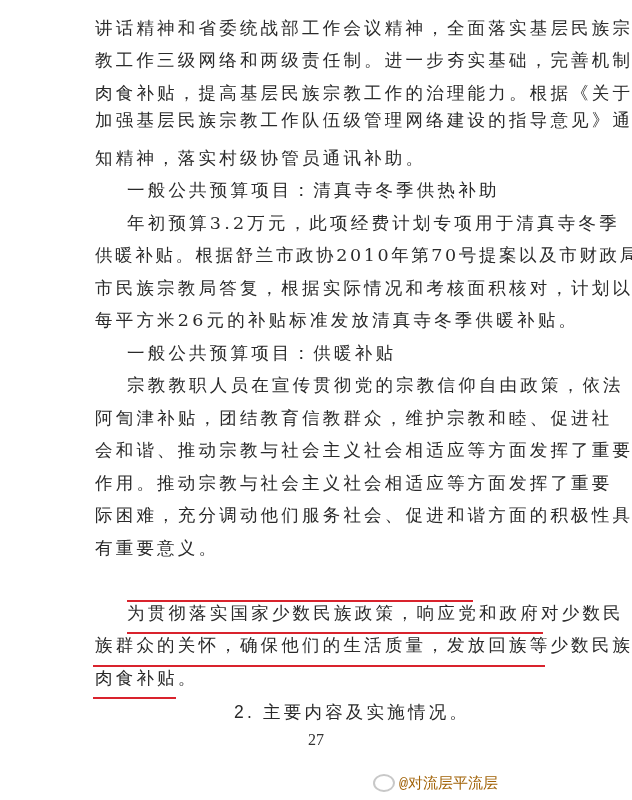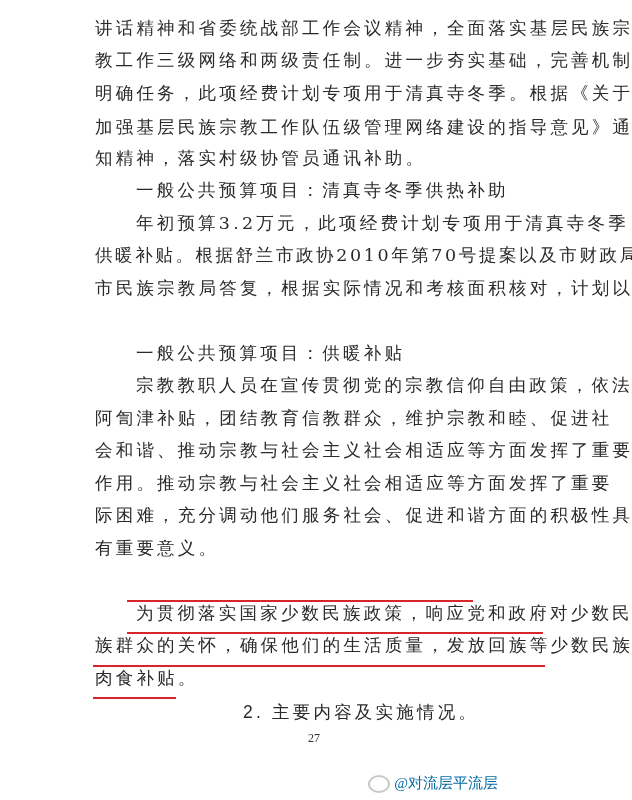--- a/index.html
+++ b/index.html
@@ -1,43 +1,44 @@
 <!DOCTYPE html>
 <html><head>
 <meta charset="utf-8">
 <style>
   html, body { margin:0; padding:0; }
   body { width:632px; height:800px; background:#ffffff; position:relative; overflow:hidden;
          font-family:"DejaVu Serif","Liberation Serif",serif; color:#222; }
   .page { position:absolute; left:0; top:0; width:508px; height:800px; }
   .line { position:absolute; left:95px; width:450px; height:24px; font-size:17.5px; line-height:24px;
           letter-spacing:3.2px; white-space:nowrap; color:#2a2a2a; }
-  .indent { left:136px; }
+  .indent { left:127px; }
   .ul { position:absolute; height:2px; background:#d9232d; }
-  .pagenum { position:absolute; left:308px; top:731px; font-size:12px; color:#333;
+  .pagenum { position:absolute; left:308px; top:731px; font-size:16px; color:#333;
              font-family:"Liberation Serif",serif; }
   .heading2 { font-family:"Liberation Sans","DejaVu Sans",sans-serif;text-align:center; }
-  .wm { position:absolute; right:10px; top:774px; font-size:15px; color:#0369a1;
-        font-family:Liberation Serif, serif; white-space:nowrap; }
+  .wm { position:absolute; right:10px; top:774px; font-size:15px; color:#a16207;
+        font-family:Liberation Mono, monospace; white-space:nowrap; }
   .wm .logo { display:inline-block; width:18px; height:14px; border:2px solid #c8c8c8; border-radius:50%;
               vertical-align:middle; margin-right:4px; position:relative; top:-1px; }
 </style>
 </head>
 <body>
 
 <div class="page">
   <div class="line" style="top:16px">讲话精神和省委统战部工作会议精神，全面落实基层民族宗</div>
   <div class="line" style="top:48px">教工作三级网络和两级责任制。进一步夯实基础，完善机制，</div>
-  <div class="line" style="top:81px">明确任务，此项经费计划专项用于清真寺冬季。根据《关于</div>
-  <div class="line" style="top:115px">加强基层民族宗教工作队伍级管理网络建设的指导意见》通</div>
+  <div class="line" style="top:81px">肉食补贴，提高基层民族宗教工作的治理能力。根据《关于</div>
+  <div class="line" style="top:108px">加强基层民族宗教工作队伍级管理网络建设的指导意见》通</div>
   <div class="line" style="top:146px">知精神，落实村级协管员通讯补助。</div>
   <div class="line indent" style="top:178px">一般公共预算项目：清真寺冬季供热补助</div>
   <div class="line indent" style="top:211px">年初预算3.2万元，此项经费计划专项用于清真寺冬季</div>
   <div class="line" style="top:243px;letter-spacing:2.6px">供暖补贴。根据舒兰市政协2010年第70号提案以及市财政局、</div>
   <div class="line" style="top:276px">市民族宗教局答复，根据实际情况和考核面积核对，计划以</div>
+  <div class="line" style="top:308px">每平方米26元的补贴标准发放清真寺冬季供暖补贴。</div>
   <div class="line indent" style="top:341px">一般公共预算项目：供暖补贴</div>
   <div class="line indent" style="top:373px">宗教教职人员在宣传贯彻党的宗教信仰自由政策，依法</div>
   <div class="line" style="top:406px">阿訇津补贴，团结教育信教群众，维护宗教和睦、促进社</div>
   <div class="line" style="top:438px">会和谐、推动宗教与社会主义社会相适应等方面发挥了重要</div>
   <div class="line" style="top:471px">作用。推动宗教与社会主义社会相适应等方面发挥了重要</div>
   <div class="line" style="top:503px">际困难，充分调动他们服务社会、促进和谐方面的积极性具</div>
   <div class="line" style="top:536px">有重要意义。</div>
   <div class="ul" style="left:127px;top:600px;width:346px"></div>
   <div class="line indent" style="top:601px">为贯彻落实国家少数民族政策，响应党和政府对少数民</div>
   <div class="ul" style="left:127px;top:632px;width:416px"></div>

